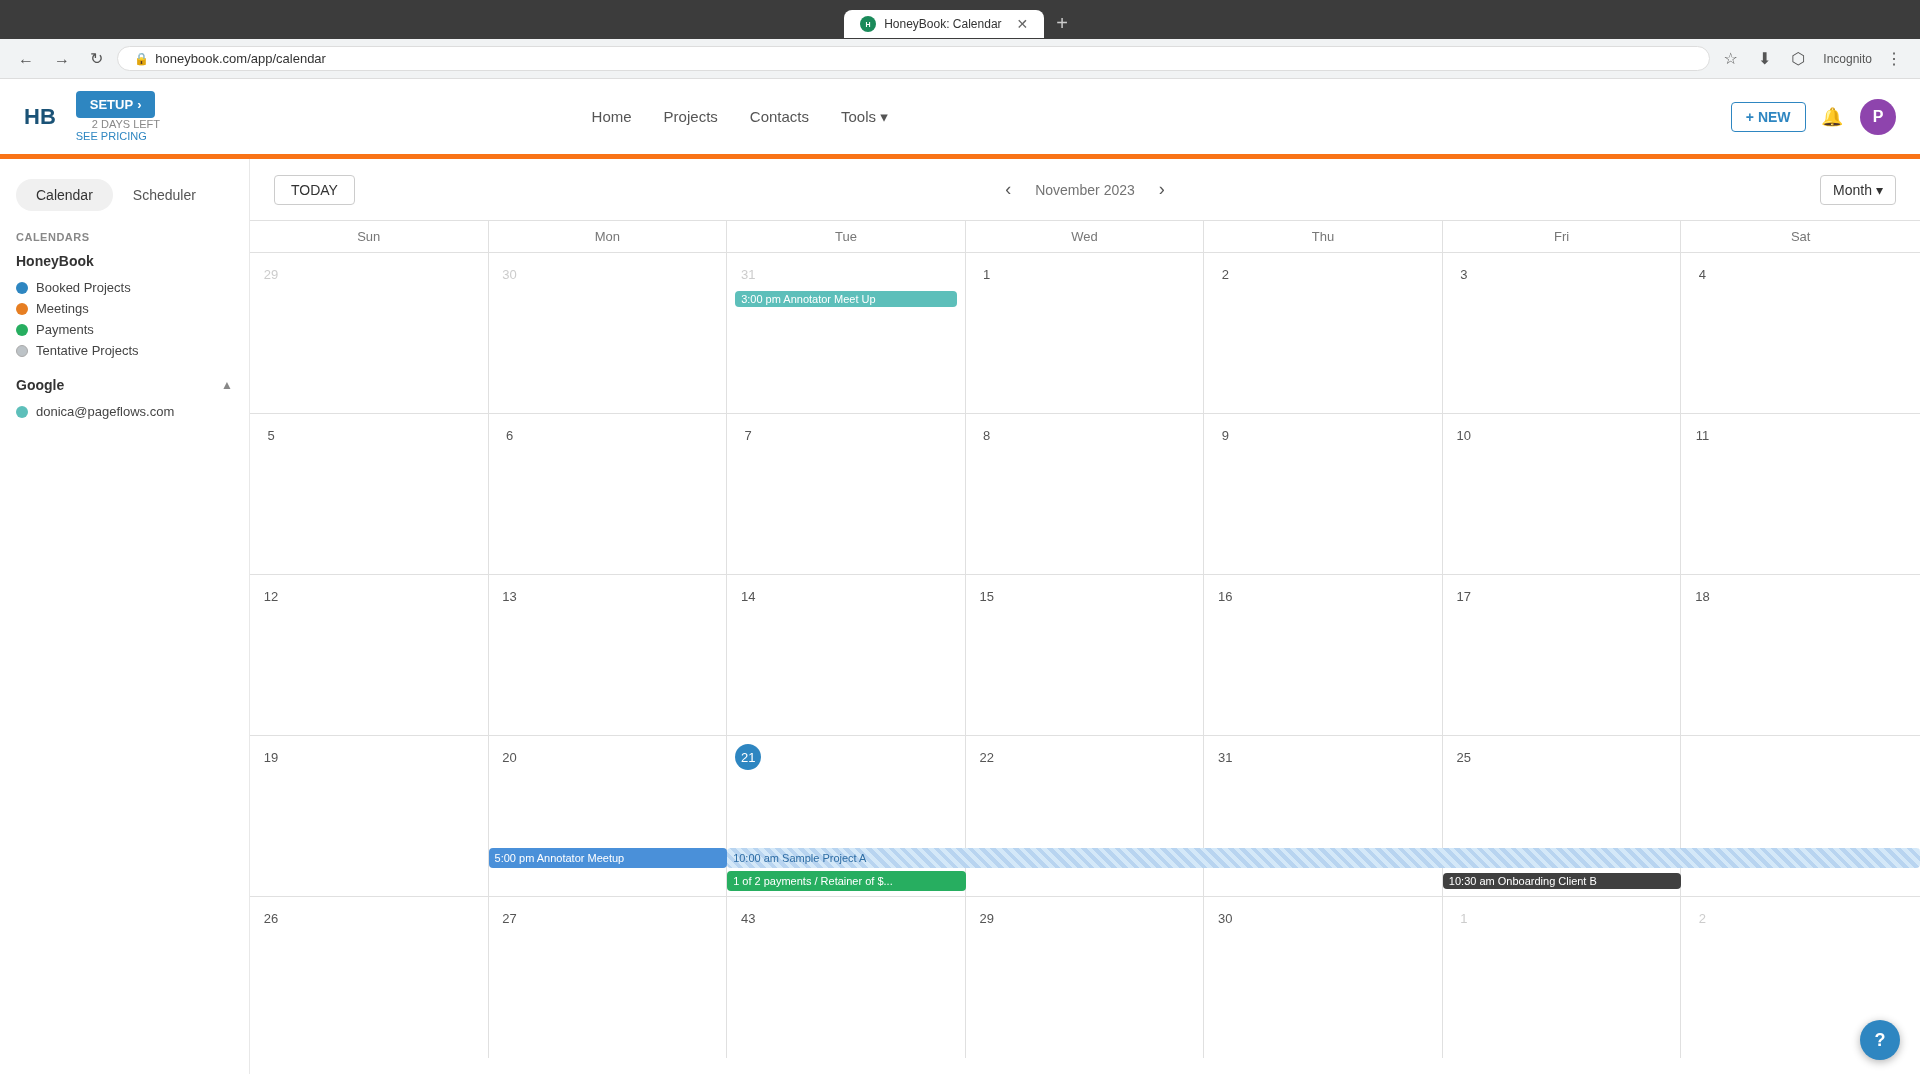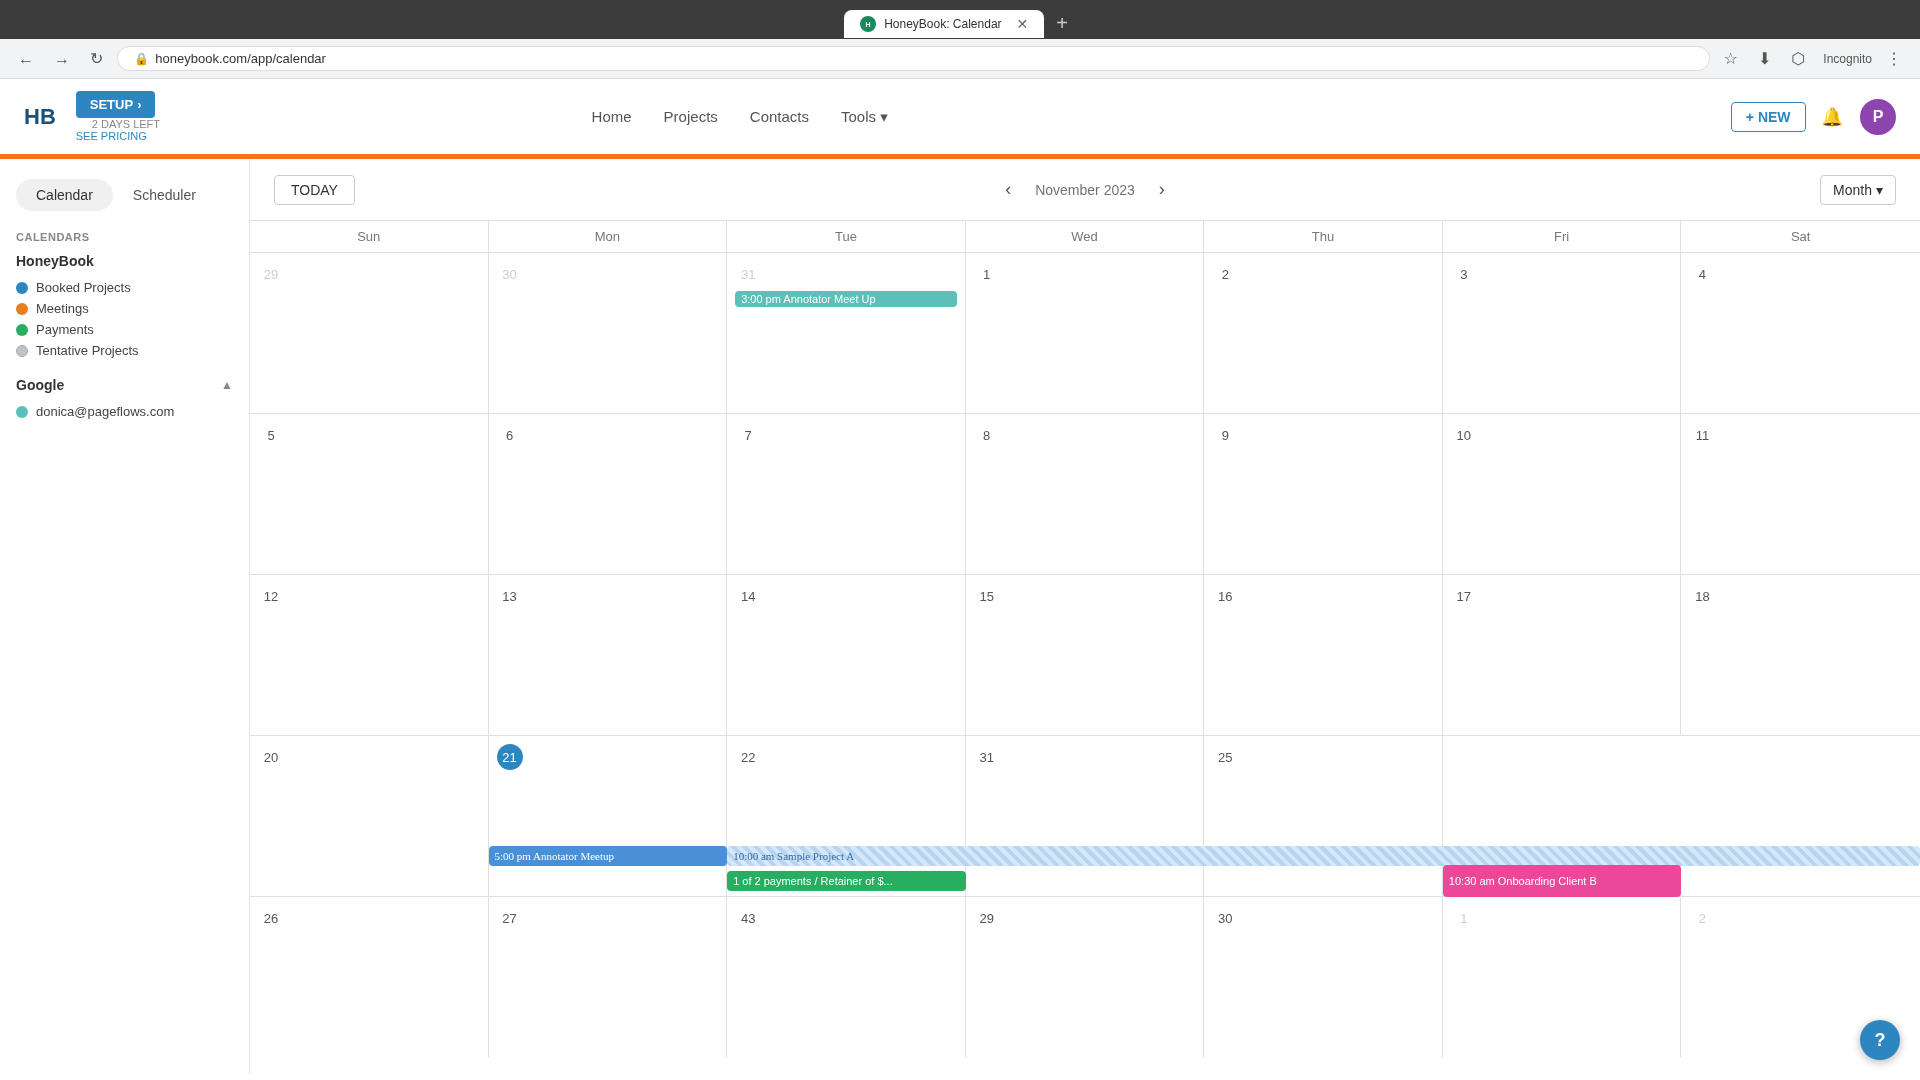--- a/index.html
+++ b/index.html
@@ -274,45 +274,48 @@
           <div class="calendar-day">
             <div class="day-num">17</div>
           </div>
           <div class="calendar-day">
             <div class="day-num">18</div>
           </div>
         </div>
 
         <div class="calendar-week" style="position:relative;">
           <div class="calendar-day" style="position:relative;">
+            <div class="day-num">19</div>
+          </div>
+          <div class="calendar-day" style="position:relative;">
             <div class="day-num">20</div>
           </div>
           <div class="calendar-day" style="position:relative;">
             <div class="day-num today">21</div>
           </div>
           <div class="calendar-day">
             <div class="day-num">22</div>
           </div>
           <div class="calendar-day">
             <div class="day-num">31</div>
           </div>
           <div class="calendar-day">
             <div class="day-num">25</div>
           </div>
         <div style="position: absolute; bottom: 0px; left: 0px; right: 0px; padding: 0px 0px 4px; pointer-events: none;">
-              <div style="display: flex; align-items: flex-start; height: 22px; margin-bottom: 2px; font-family: Liberation Serif, serif;">
+              <div style="display: flex; align-items: flex-end; height: 22px; margin-bottom: 2px;">
                 <div style="width: 14.2857%; flex-shrink: 0;"></div>
                 <div style="width: 14.2857%; flex-shrink: 0; background: rgb(74, 144, 217); border-radius: 4px; padding: 2px 6px; font-size: 11px; color: white; overflow: hidden; white-space: nowrap; text-overflow: ellipsis; pointer-events: all; height: 20px; display: flex; align-items: center;">5:00 pm Annotator Meetup</div>
                 <div style="width: 71.4286%; flex-shrink: 0; background: repeating-linear-gradient(45deg, rgb(184, 212, 240), rgb(184, 212, 240) 4px, rgb(212, 232, 248) 4px, rgb(212, 232, 248) 8px); border-radius: 4px; padding: 2px 6px; font-size: 11px; color: rgb(46, 109, 164); overflow: hidden; white-space: nowrap; text-overflow: ellipsis; pointer-events: all; height: 20px; display: flex; align-items: center;">10:00 am Sample Project A</div>
               </div>
               <div style="display: flex; align-items: center; height: 22px;">
                 <div style="width: 28.5714%; flex-shrink: 0;"></div>
                 <div style="width: 14.2857%; flex-shrink: 0; background: rgb(39, 174, 96); border-radius: 4px; padding: 2px 6px; font-size: 11px; color: white; overflow: hidden; white-space: nowrap; text-overflow: ellipsis; pointer-events: all; height: 20px; display: flex; align-items: center;">1 of 2 payments / Retainer of $...</div>
                 <div style="width: 28.5714%; flex-shrink: 0;"></div>
-                <div style="width: 14.2857%; flex-shrink: 0; background: #ec4899; border-radius: 4px; padding: 2px 6px; font-size: 11px; color: white; overflow: hidden; white-space: nowrap; text-overflow: ellipsis; pointer-events: all; height: 32px; display: flex; align-items: center;">10:30 am Onboarding Client B</div>
+                <div style="width: 14.2857%; flex-shrink: 0; background: #404040; border-radius: 4px; padding: 2px 6px; font-size: 11px; color: white; overflow: hidden; white-space: nowrap; text-overflow: ellipsis; pointer-events: all; height: 16px; display: flex; align-items: center;">10:30 am Onboarding Client B</div>
                 <div style="width: 14.2857%; flex-shrink: 0;"></div>
               </div>
             </div>
           </div>
 
         <div class="calendar-week">
           <div class="calendar-day">
             <div class="day-num">26</div>
           </div>
           <div class="calendar-day">

